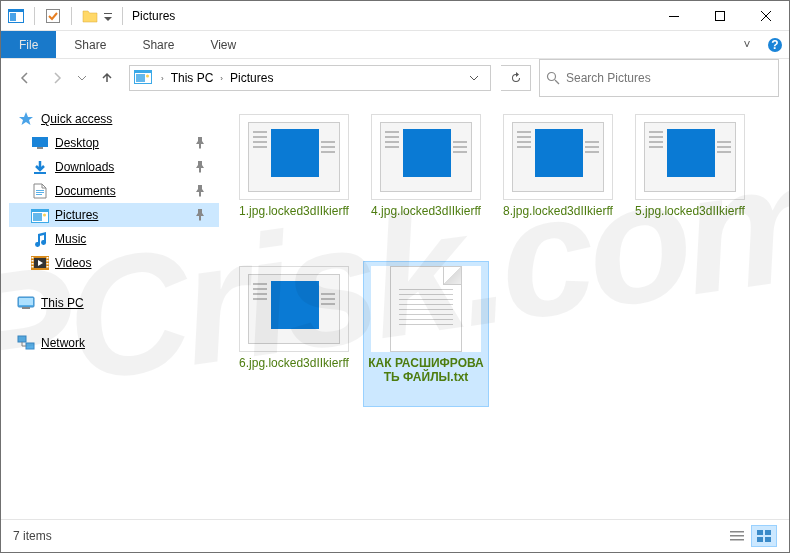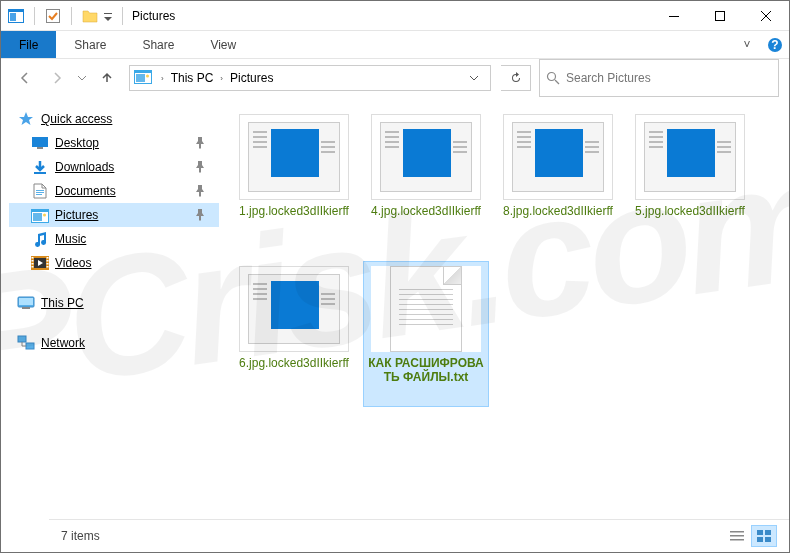--- a/index.html
+++ b/index.html
@@ -10,21 +10,21 @@
     .titlebar-icons { display: flex; align-items: center; gap: 6px; padding: 0 6px; }
     .ti-icon { width: 18px; height: 18px; display: inline-flex; align-items: center; justify-content: center; }
     .title-sep { width: 1px; height: 18px; background: #ccc; margin: 0 3px; }
     .title-text { margin-left: 6px; color: #000; }
     .title-spacer { flex: 1; }
     .win-controls { display: flex; }
     .win-btn { width: 46px; height: 30px; display: flex; align-items: center; justify-content: center; }
     
     
     .ribbon { height: 28px; display: flex; align-items: stretch; border-bottom: 1px solid #e5e5e5; }
-    .ribbon-file { background: #1979ca; color: #000000; padding: 0 18px; display: flex; align-items: center; }
+    .ribbon-file { background: #1979ca; color: #e5e5e5; padding: 0 18px; display: flex; align-items: center; }
     .ribbon-tab { padding: 0 18px; display: flex; align-items: center; color: #444; }
     .ribbon-spacer { flex: 1; }
     .ribbon-help { width: 28px; display: flex; align-items: center; justify-content: center; }
     
     
     .navbar { height: 38px; display: flex; align-items: center; padding: 0 10px; gap: 4px; }
     .nav-arrow { width: 28px; height: 28px; display: flex; align-items: center; justify-content: center; color: #555; }
     .nav-arrow.disabled { color: #aaa; }
     .addrbar { flex: 1; height: 26px; border: 1px solid #ccc; display: flex; align-items: center; padding: 0 2px; margin: 0 6px 0 4px; }
     .addr-icon { width: 20px; height: 20px; margin: 0 4px 0 2px; }
@@ -60,21 +60,21 @@
     .thumb-lines span { height: 2px; background: #bbb; }
     .thumb-lines2 { position: absolute; right: 4px; top: 18px; width: 14px; display: flex; flex-direction: column; gap: 3px; }
     .thumb-lines2 span { height: 2px; background: #bbb; }
     .txt-thumb { width: 72px; height: 86px; background: #fff; border: 1px solid #ccc; position: relative; }
     .txt-corner { position: absolute; right: 0; top: 0; width: 18px; height: 18px; background: linear-gradient(135deg, #fff 0%, #fff 48%, #ddd 50%, #eee 100%); border-left: 1px solid #ccc; border-bottom: 1px solid #ccc; }
     .txt-lines { position: absolute; left: 8px; top: 22px; right: 8px; display: flex; flex-direction: column; gap: 4px; }
     .txt-lines span { height: 1px; background: #ccc; }
     .file-label { text-align: center; font-size: 12px; line-height: 14px; word-break: break-all; color: #4d7c0f; max-width: 120px; }
     
     
-    .statusbar { position: absolute; bottom: 0; left: 0; right: 0; height: 26px; border-top: 1px solid #e5e5e5; display: flex; align-items: center; padding: 16px 12px; background: #fff; margin-left: 48px; }
+    .statusbar { position: absolute; bottom: 0; left: 0; right: 0; height: 26px; border-top: 1px solid #e5e5e5; display: flex; align-items: center; padding: 16px 12px; background: #fff; }
     .status-text { color: #444; }
     .status-spacer { flex: 1; }
     .view-btn { width: 26px; height: 22px; display: flex; align-items: center; justify-content: center; margin-left: 1px; }
     .view-btn.active { background: #cce8ff; border: 1px solid #99d1ff; }
     
     
     svg { display: block; }
     
     
     .watermark { position: absolute; top: 0; left: 0; right: 0; bottom: 0; pointer-events: none; display: flex; align-items: center; justify-content: center; z-index: 9999; }

